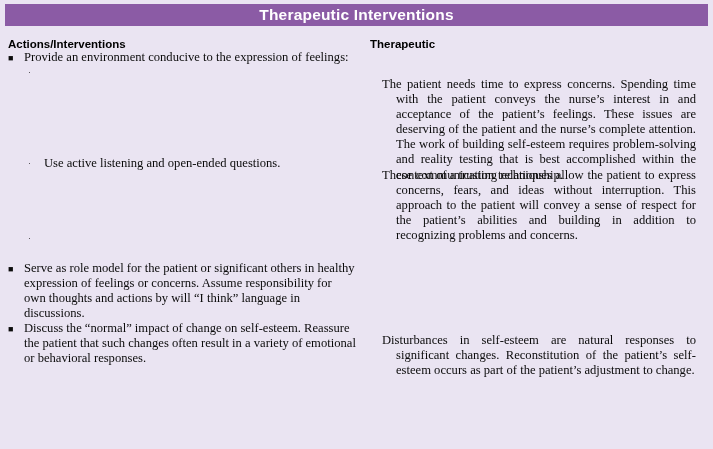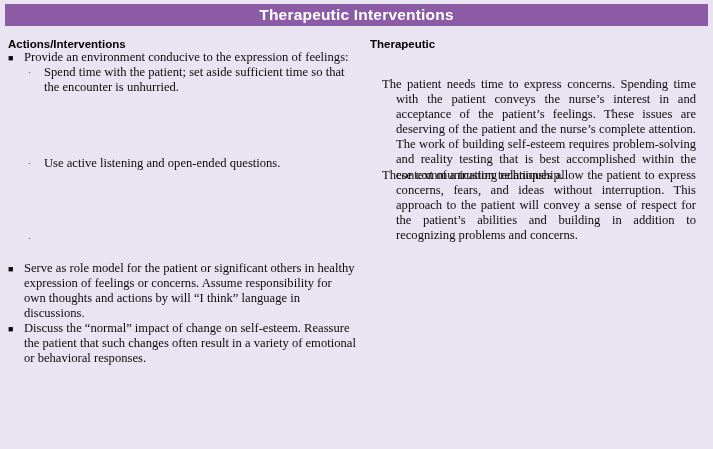--- a/index.html
+++ b/index.html
@@ -151,21 +151,20 @@
             <span class="marker">■</span>
             <span class="txt">Provide an environment conducive to the expression of feelings:</span>
           </div>
         </div>
         <div class="cell right"></div>
       </div>
       <div class="row" style="height: 91px;">
         <div class="cell left">
           <div class="sub-item">
             <span class="marker">·</span>
-            <span class="txt">Spend time with the patient; set aside sufficient time so that the encounter is unhurried.</span>
           </div>
         </div>
         <div class="cell right">
           <p class="rationale">The patient needs time to express concerns. Spending time with the patient conveys the nurse’s interest in and acceptance of the patient’s feelings. These issues are deserving of the patient and the nurse’s complete attention. The work of building self-esteem requires problem-solving and reality testing that is best accomplished within the context of a trusting relationship.</p>
         </div>
       </div>
       <div class="row" style="height: 75px;">
         <div class="cell left">
           <div class="sub-item">
             <span class="marker">·</span>
@@ -191,16 +190,19 @@
           </div>
         </div>
       </div>
       <div class="row" style="height: 45px;">
         <div class="cell left">
           <div class="bullet-item sq">
             <span class="marker">■</span>
             <span class="txt">Discuss the “normal” impact of change on self-esteem. Reassure the patient that such changes often result in a variety of emotional or behavioral responses.</span>
           </div>
         </div>
+        <div class="cell right">
+          <p class="rationale">Disturbances in self-esteem are natural responses to significant changes. Reconstitution of the patient’s self-esteem occurs as part of the patient’s adjustment to change.</p>
+        </div>
       </div>
     </div>
 
 </div>
 
 </body></html>

